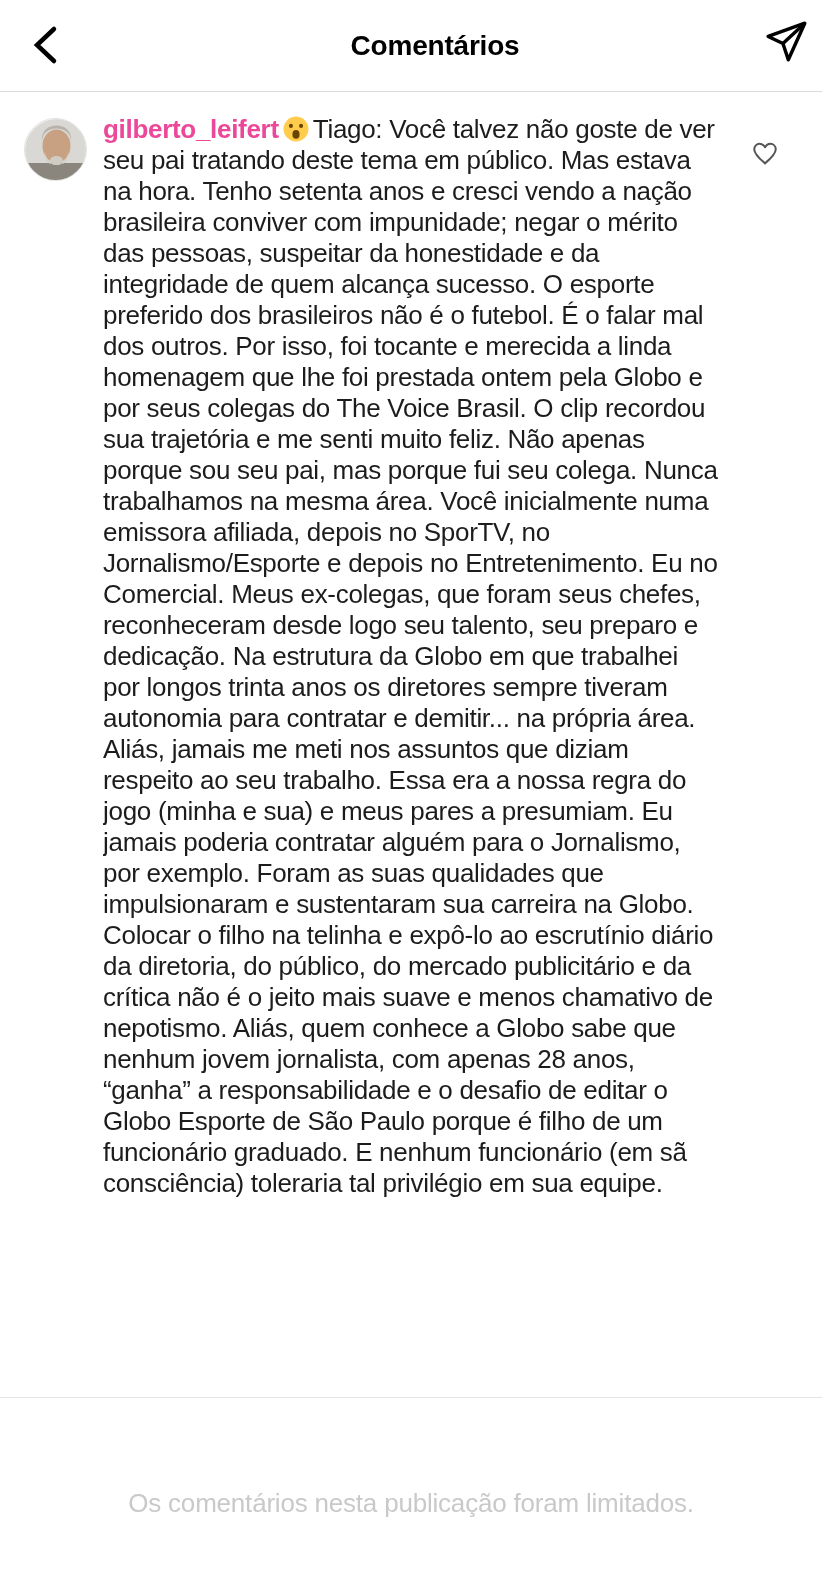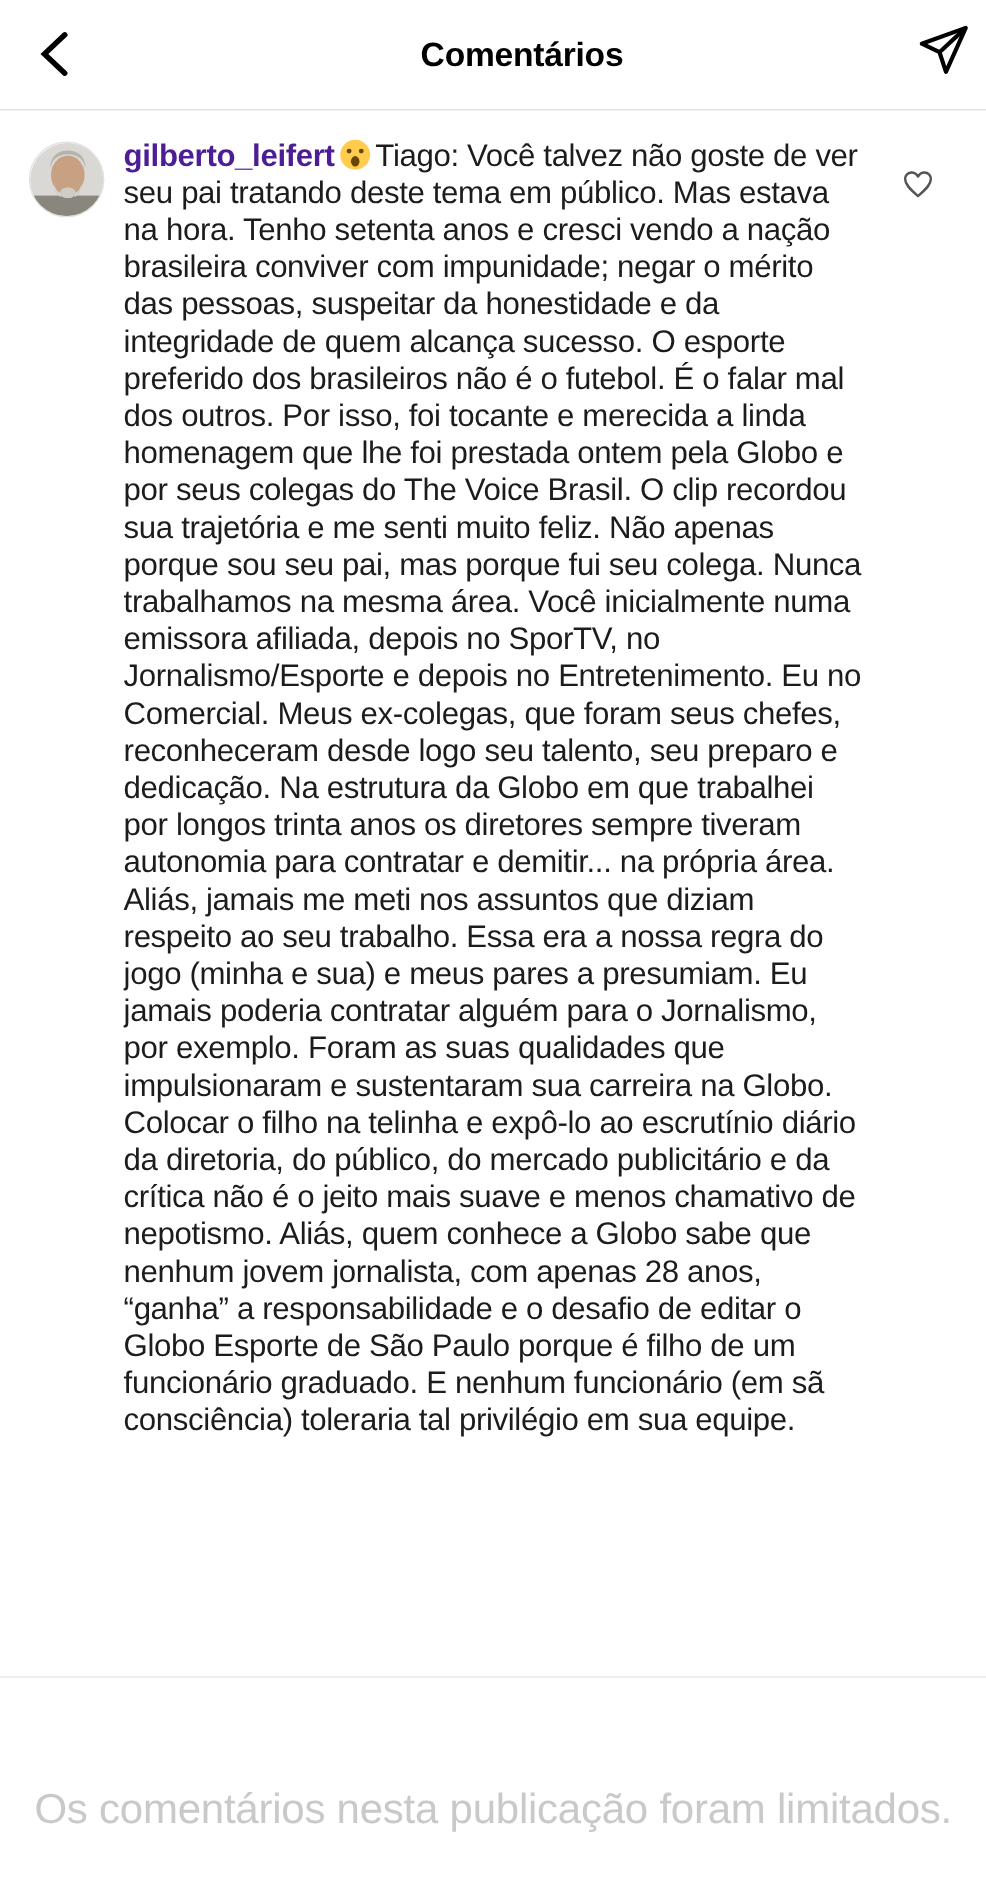--- a/index.html
+++ b/index.html
@@ -23,30 +23,30 @@
     border-bottom:1px solid #e4e4e4;}
   .avatar{
     position:absolute;left:24px;top:26px;width:63px;height:63px;border-radius:50%;
     overflow:hidden;border:1px solid #e0e0e0;box-sizing:border-box;cursor:pointer;
   }
   .comment-body{
     position:absolute;left:103px;top:22px;width:618px;height:1283px;overflow:hidden;
     font-size:26px;line-height:31px;letter-spacing:-0.3px;color:#1c1c1c;
     word-wrap:break-word;
   }
-  .username{font-weight:700;color:#4c1d95;cursor:pointer;text-align:center;}
+  .username{font-weight:700;color:#ec4899;cursor:pointer;text-align:center;}
   .emoji{display:inline-block;width:28px;height:28px;vertical-align:-5px;margin:0 3px;}
   .like-btn{
     position:absolute;right:40px;top:44px;width:34px;height:34px;display:flex;
     align-items:center;justify-content:center;background:none;border:none;padding:0;cursor:pointer;
   }
   
   .limit-notice{
     position:absolute;top:1488px;left:0;width:822px;text-align:center;
-    font-size:35px;color:#c9c9c9;letter-spacing:-0.2px;
+    font-size:26px;color:#c9c9c9;letter-spacing:-0.2px;
   }
   svg{display:block;}
 </style>
 </head>
 <body>
 
 <div class="page">
 
   <div class="header">
     <button class="back-btn" aria-label="back">

